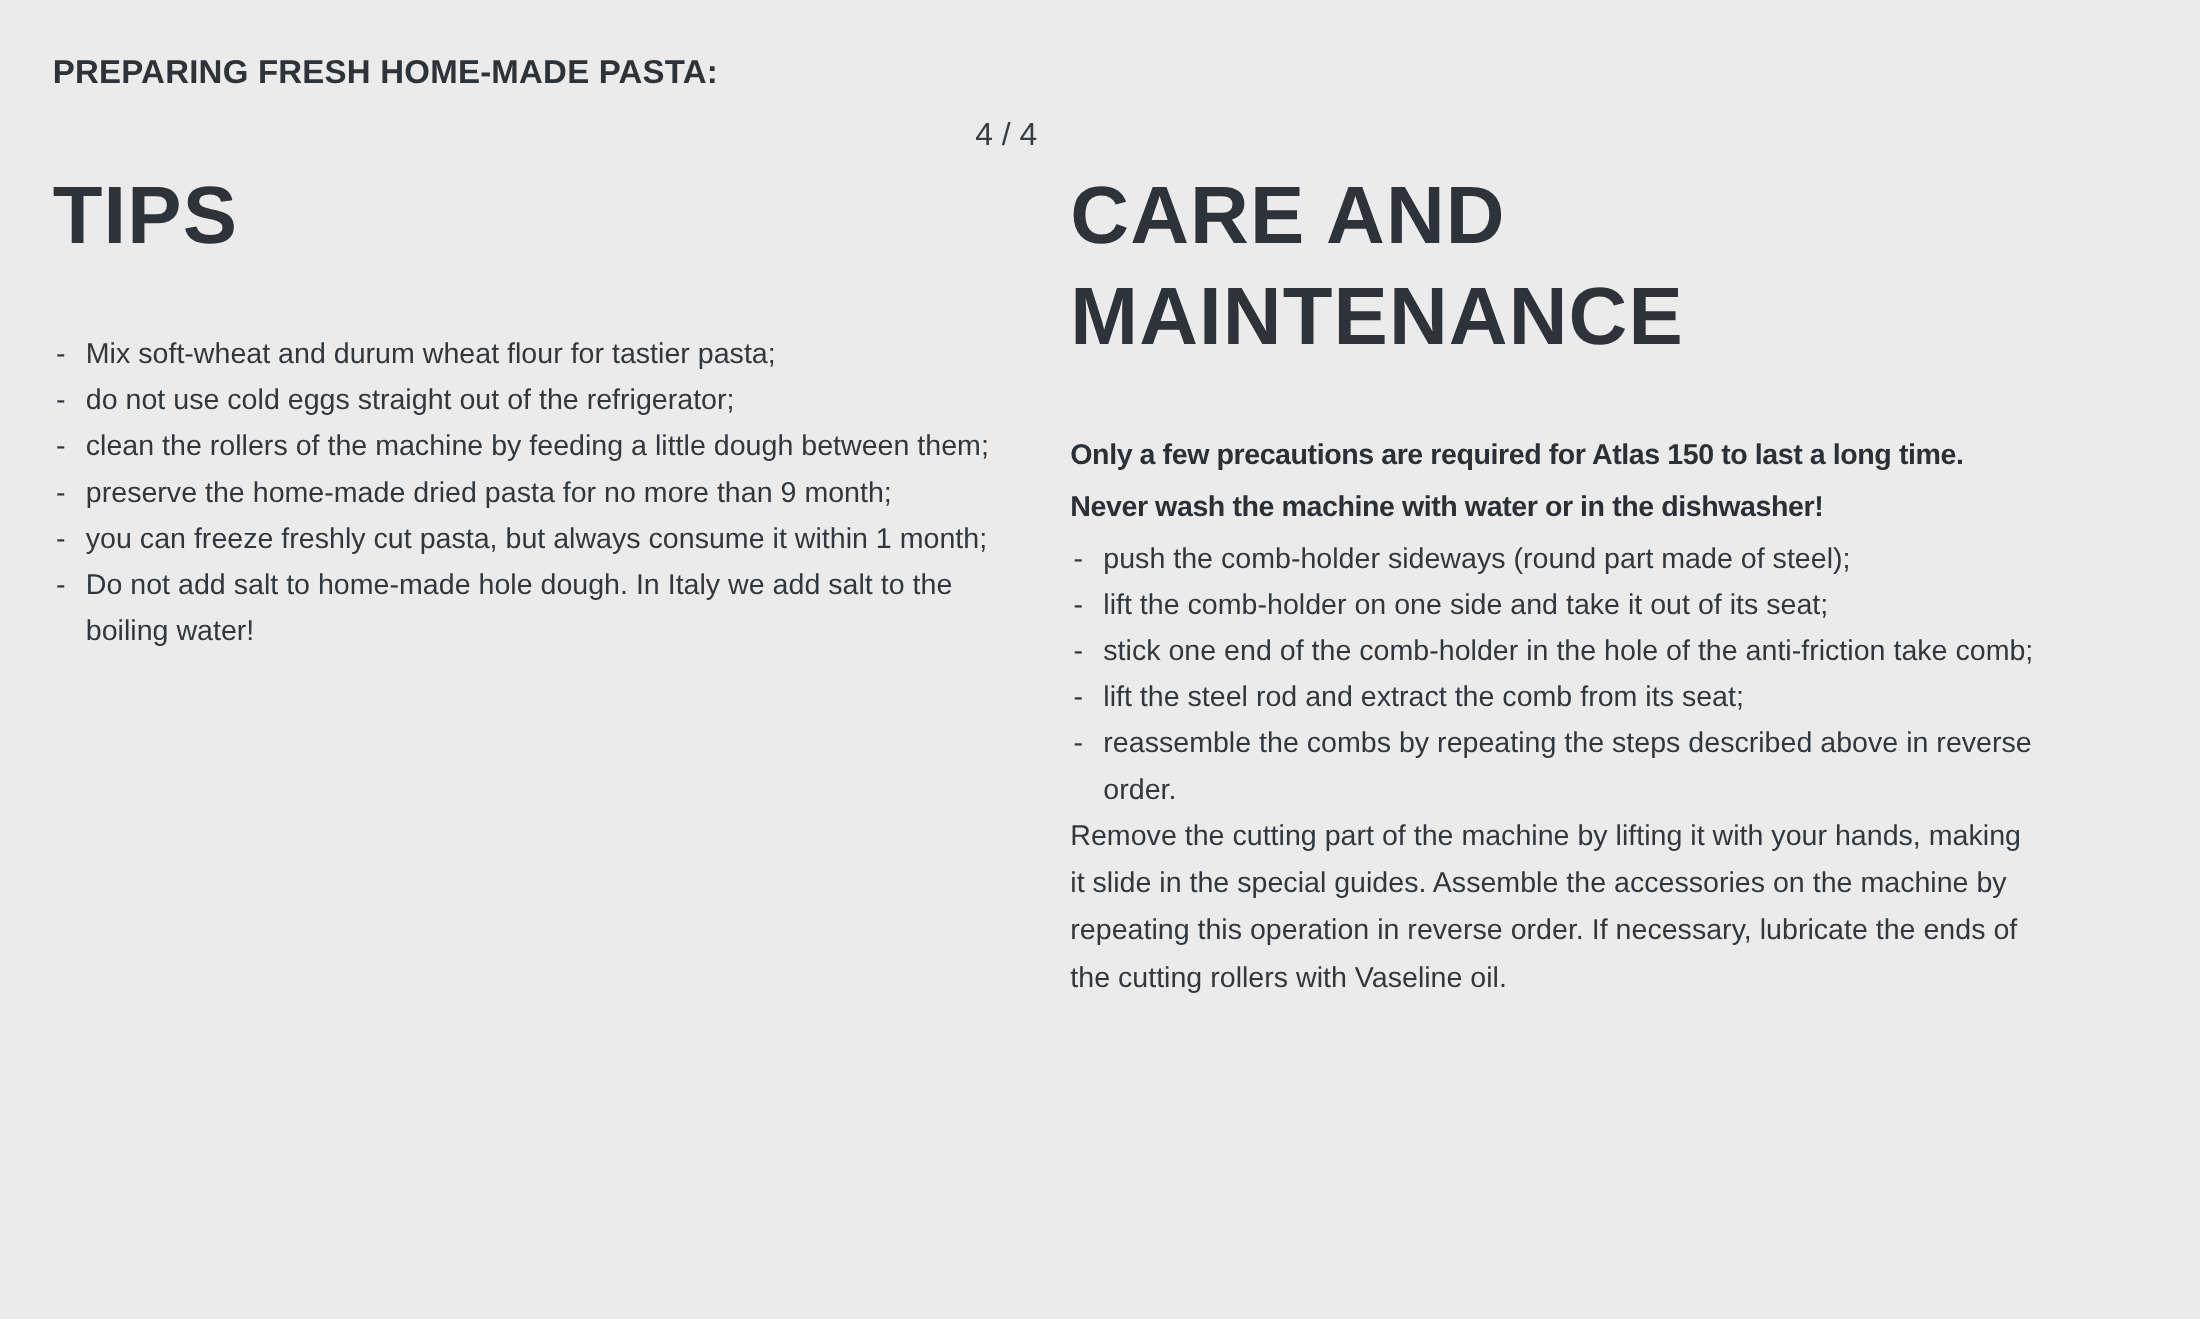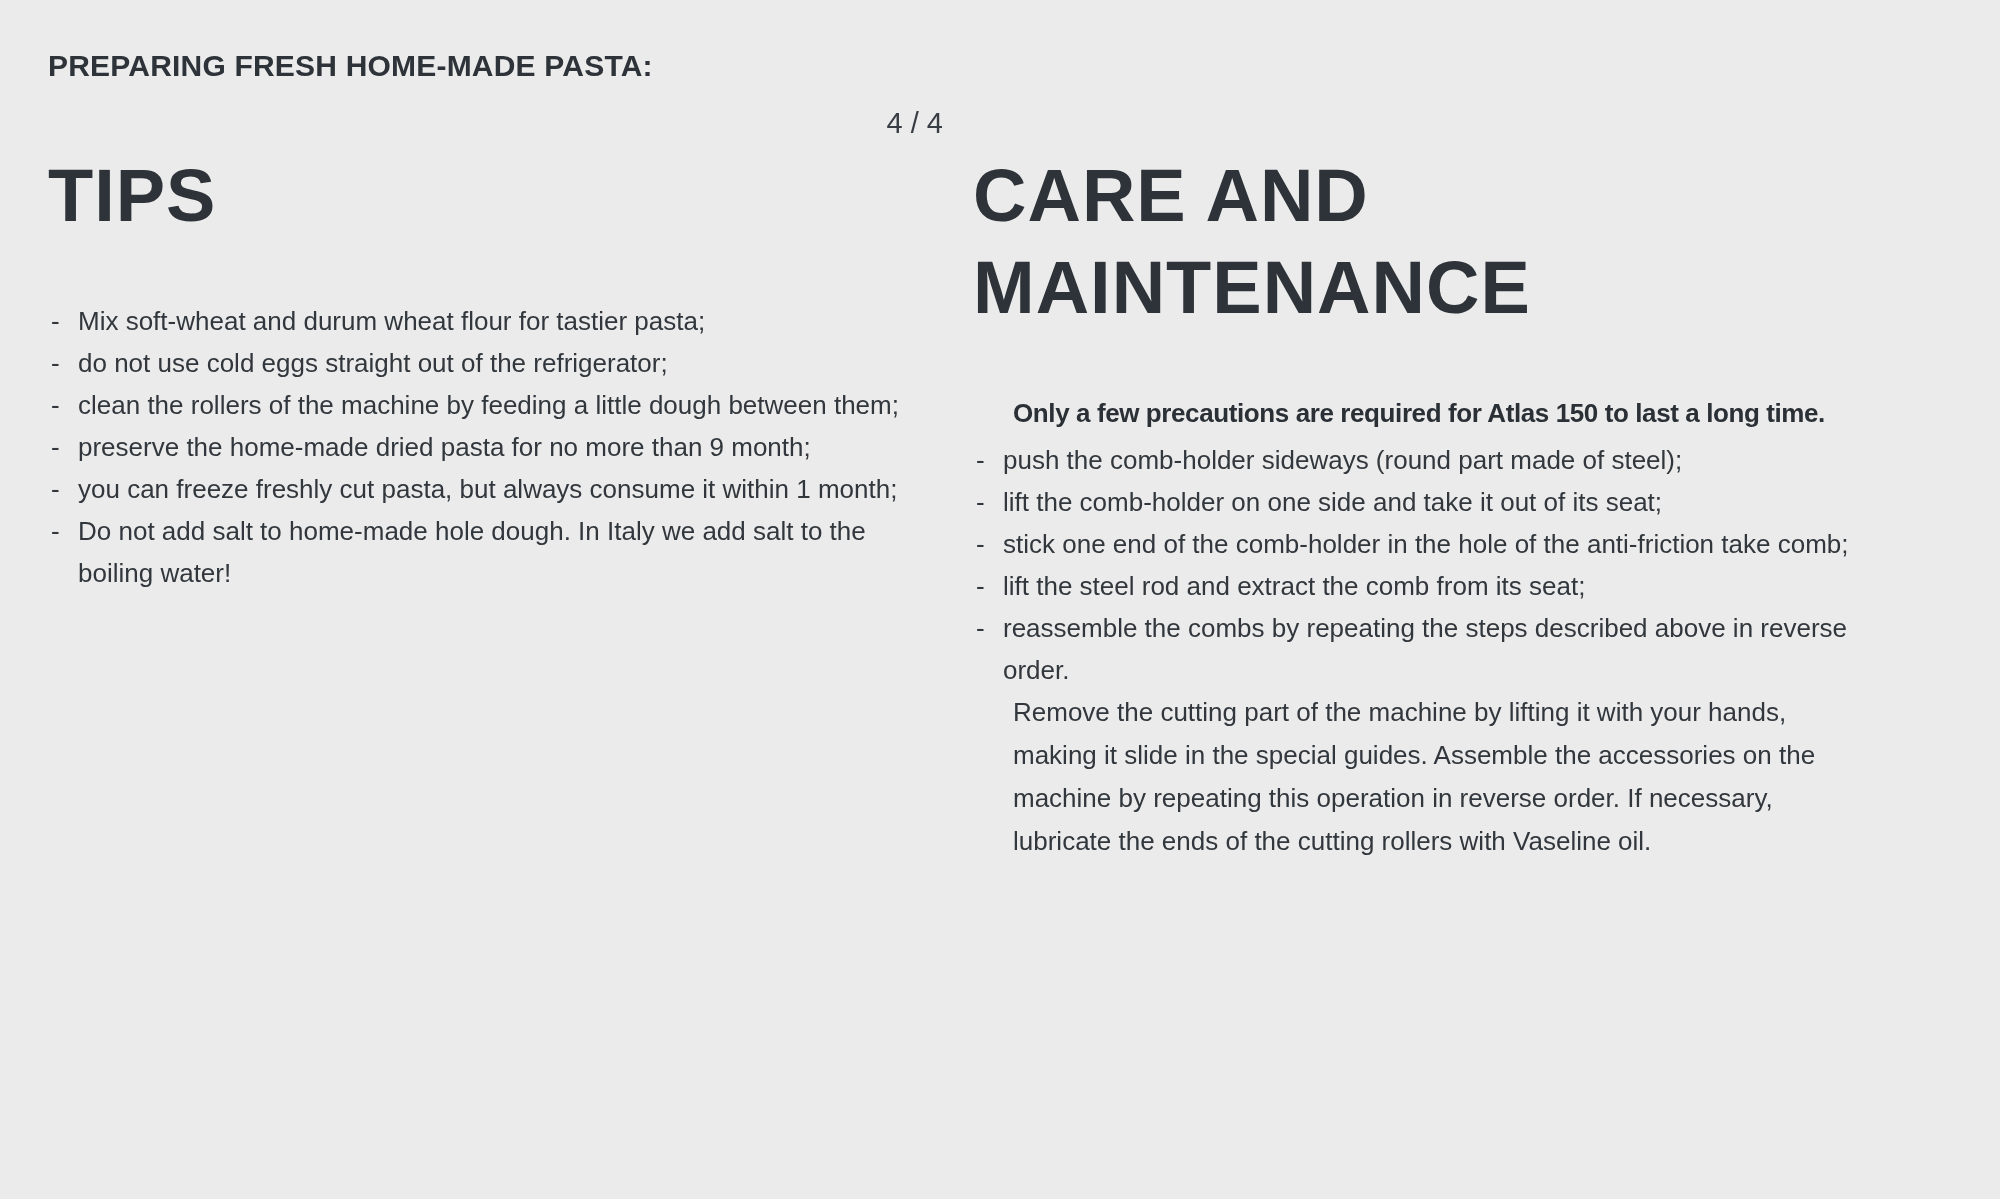--- a/index.html
+++ b/index.html
@@ -36,21 +36,20 @@
     letter-spacing: 1px;
     color: #2d3338;
   }
   .col-left  .title { margin-top: 10px; }
   .col-right .title { margin-top: 102px; }
 
   .para {
     font-size: 26px; line-height: 43px;
     margin-bottom: 5px;
     color: #31373c;
-    margin-left: 40px;
   }
   .para.bold {
     font-weight: 700;
     letter-spacing: -0.4px;
     margin-bottom: 4px;
     color: #2a3035;
   }
   .para.first-bold { margin-top: 58px; }
   .para.outro { margin-top: 0; }
 
@@ -98,20 +97,21 @@
         <div class="list-item">
           <span class="dash">-</span>
           <span class="item-text">Do not add salt to home-made hole dough. In Italy we add salt to the boiling water!</span>
         </div>
       </div>
   </div>
 
   <div class="col-right">
     <h1 class="title">CARE AND MAINTENANCE</h1>
     <p class="para bold first-bold">Only a few precautions are required for Atlas 150 to last a long time.</p>
+    <p class="para bold">Never wash the machine with water or in the dishwasher!</p>
     <div class="list care-list">
         <div class="list-item">
           <span class="dash">-</span>
           <span class="item-text">push the comb-holder sideways (round part made of steel);</span>
         </div>
         <div class="list-item">
           <span class="dash">-</span>
           <span class="item-text">lift the comb-holder on one side and take it out of its seat;</span>
         </div>
         <div class="list-item">

